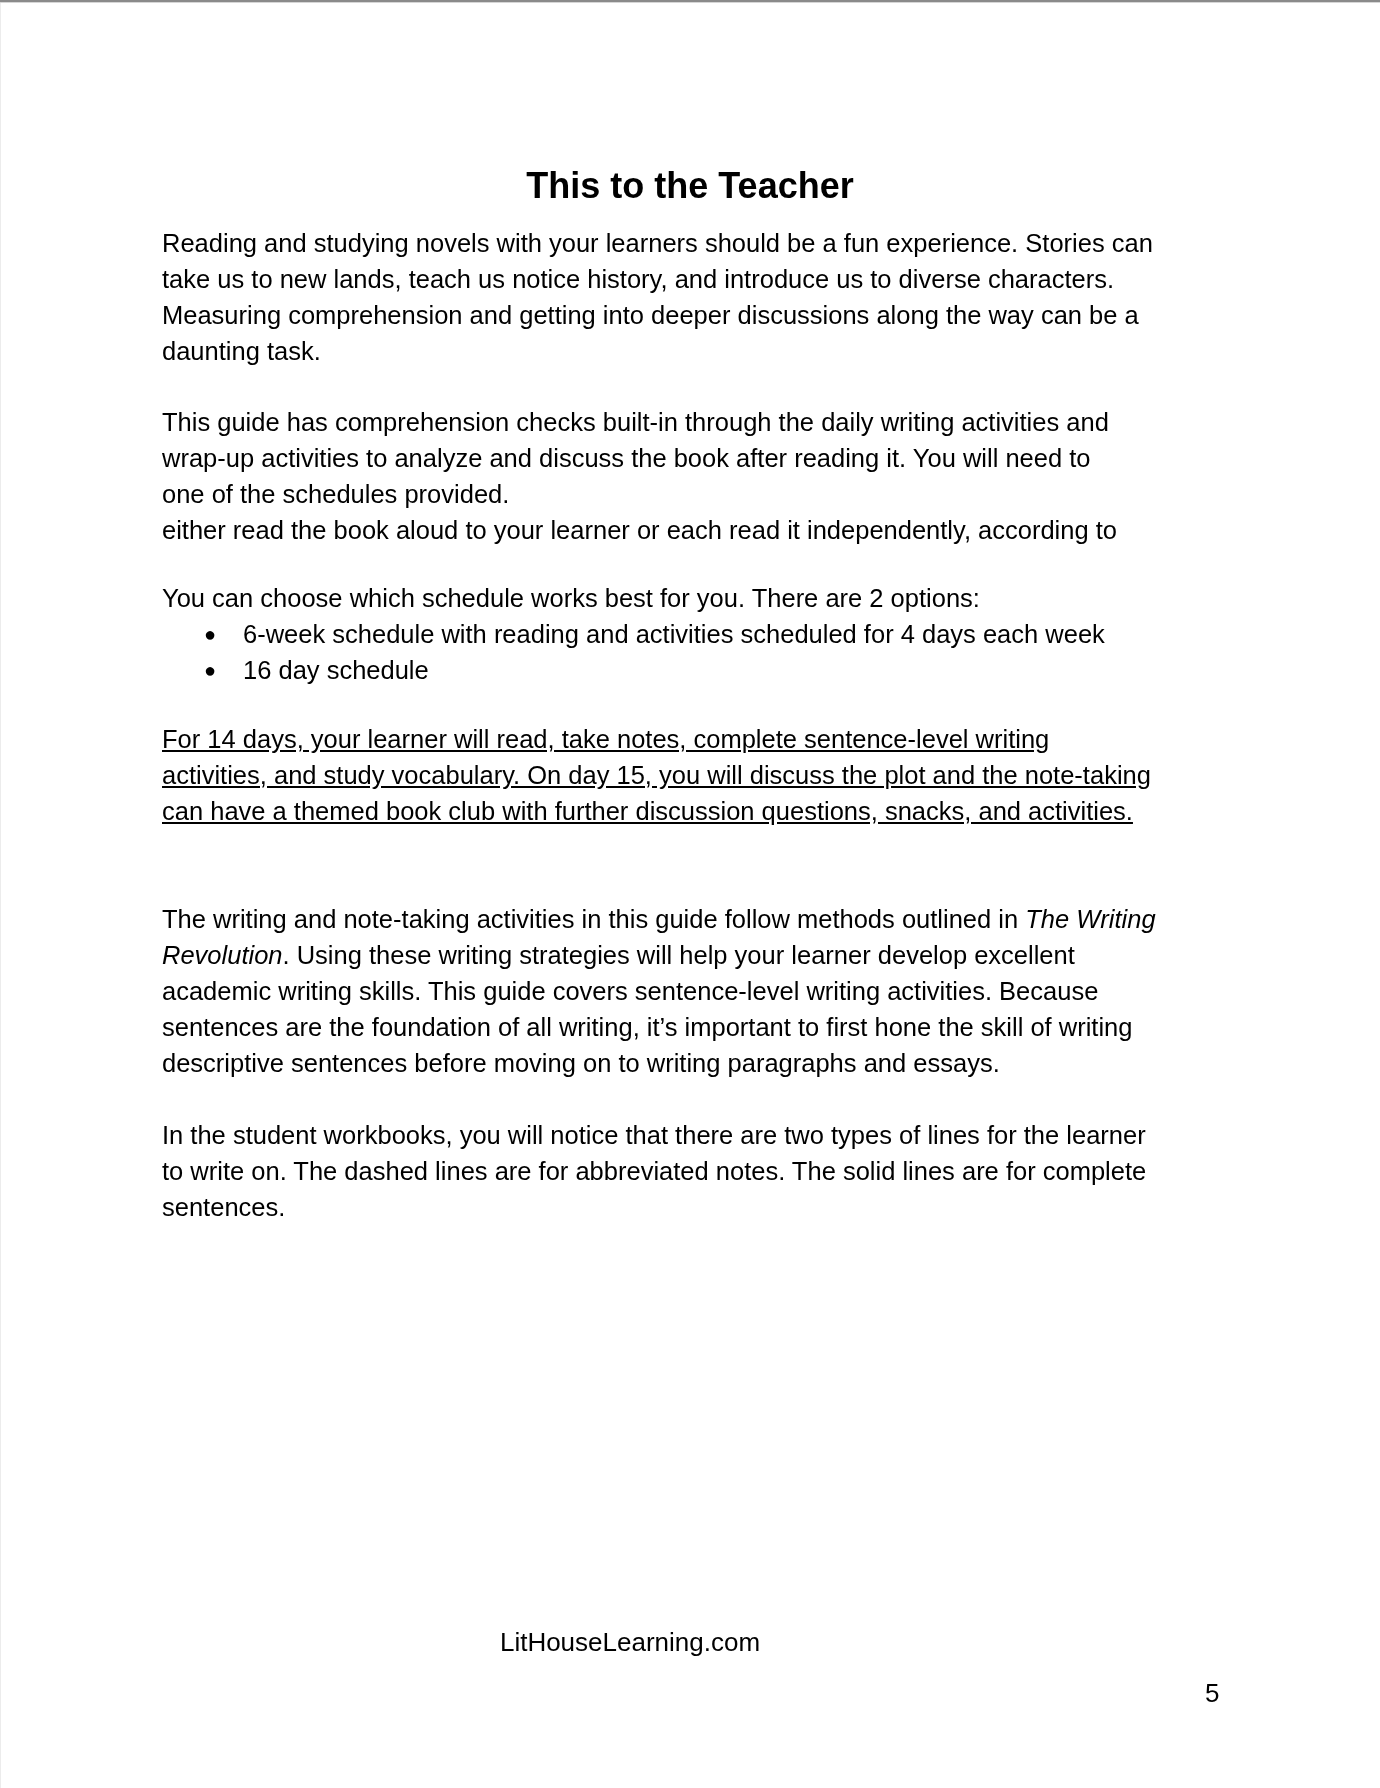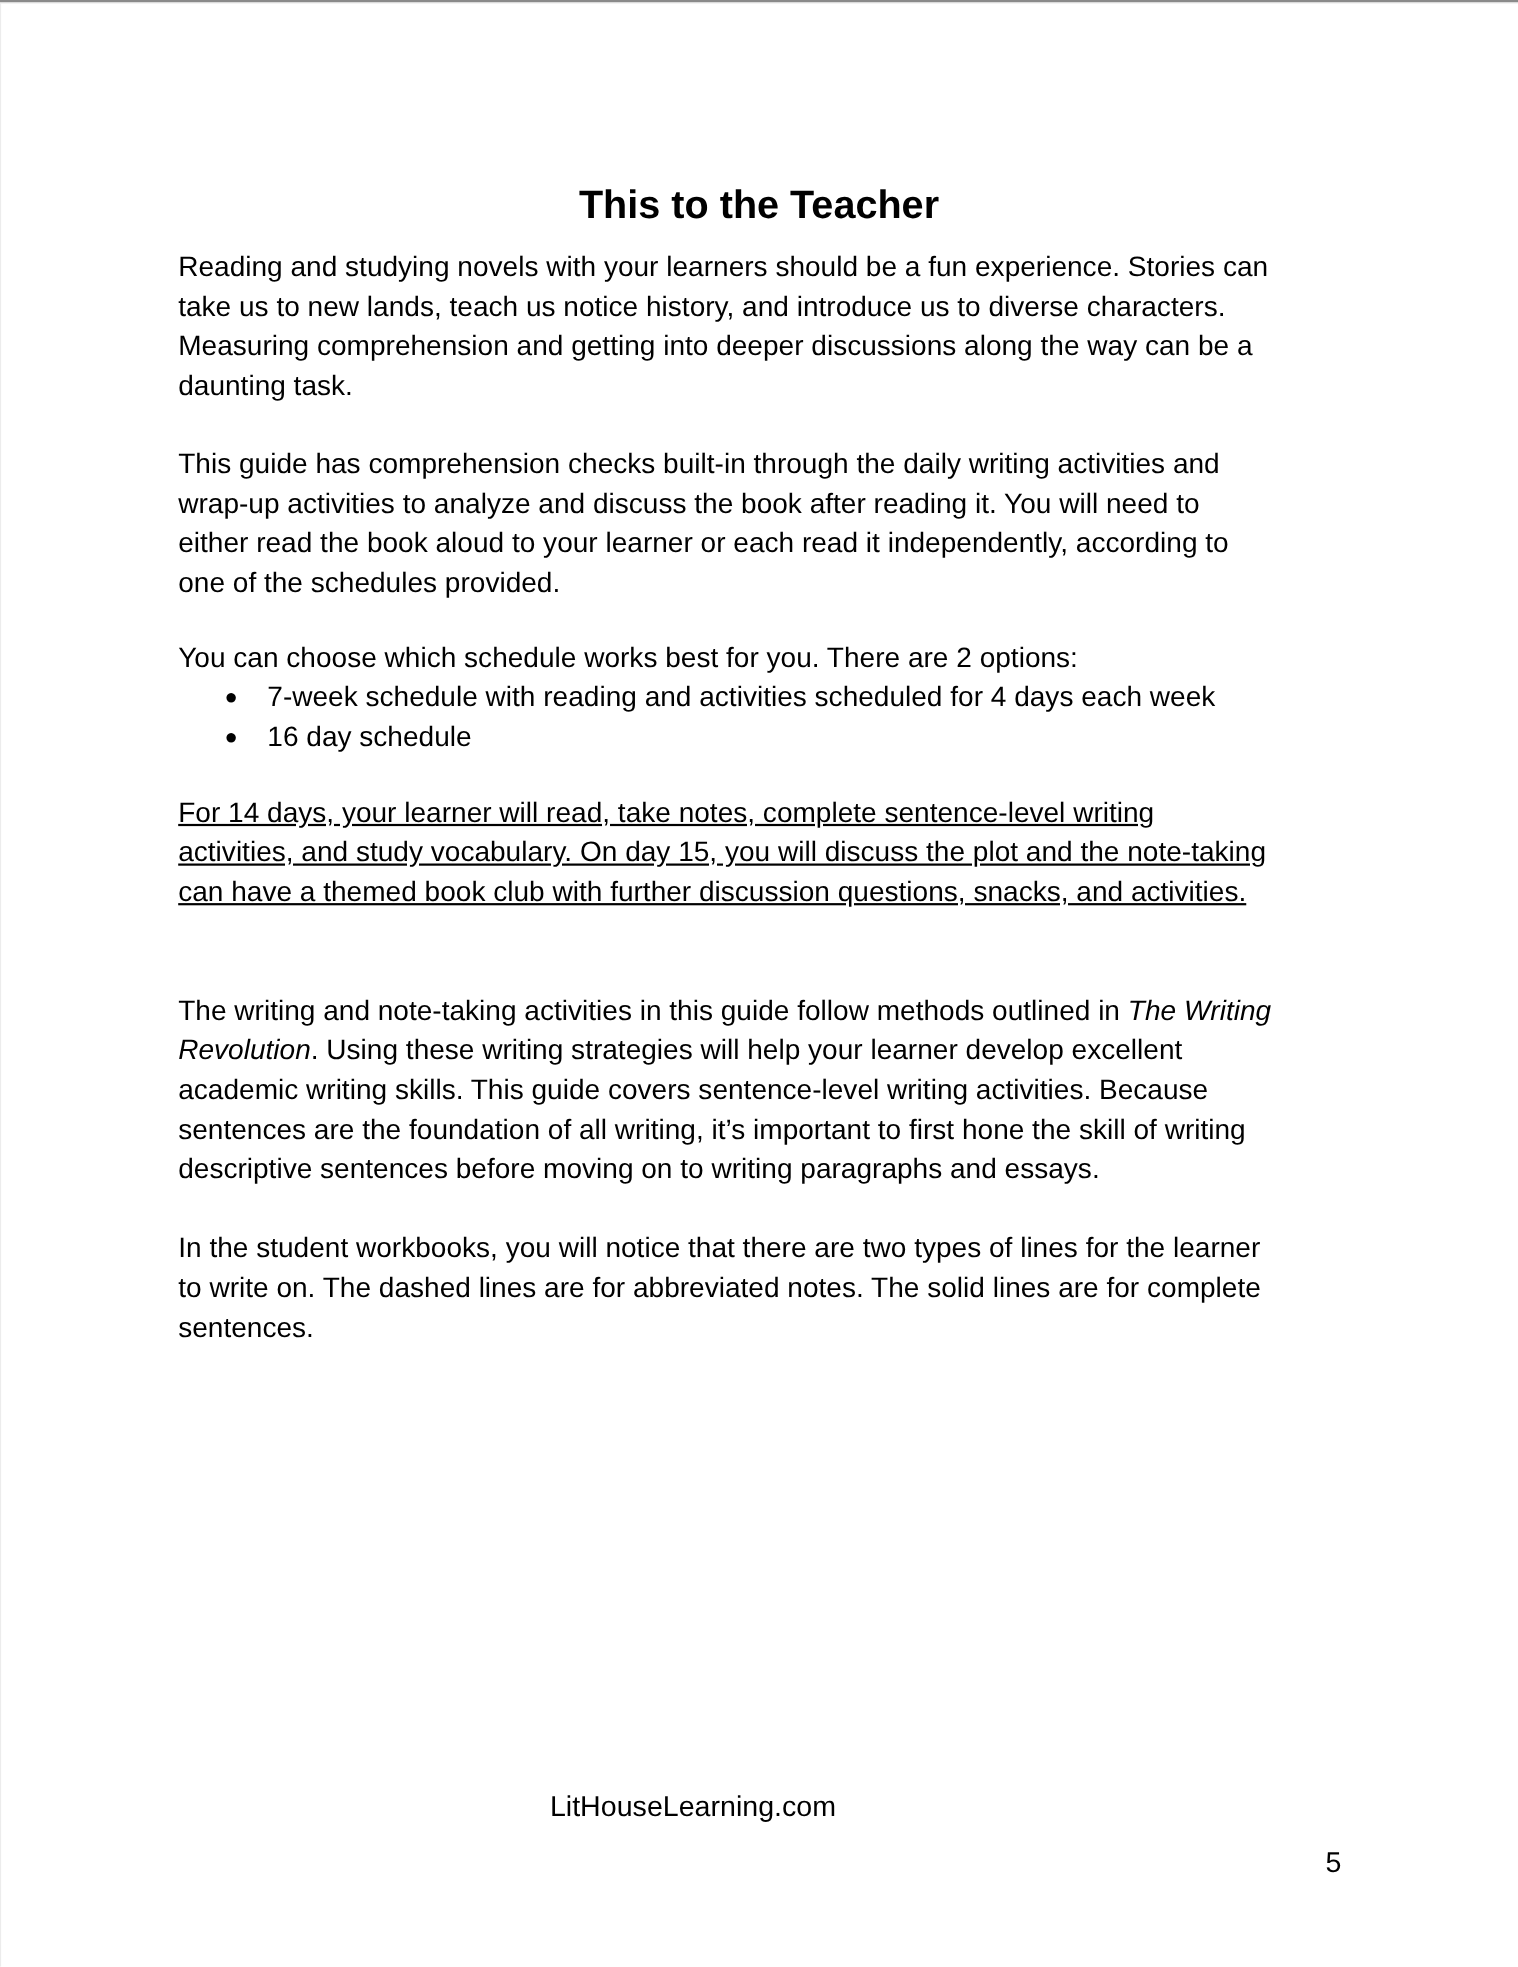--- a/index.html
+++ b/index.html
@@ -33,31 +33,31 @@
 <div class="para" style="top:225px;">
   <span class="line">Reading and studying novels with your learners should be a fun experience. Stories can</span>
   <span class="line">take us to new lands, teach us notice history, and introduce us to diverse characters.</span>
   <span class="line">Measuring comprehension and getting into deeper discussions along the way can be a</span>
   <span class="line">daunting task.</span>
 </div>
 
 <div class="para" style="top:404px;">
   <span class="line">This guide has comprehension checks built-in through the daily writing activities and</span>
   <span class="line">wrap-up activities to analyze and discuss the book after reading it. You will need to</span>
+  <span class="line">one of the schedules provided.</span>
   <span class="line">either read the book aloud to your learner or each read it independently, according to</span>
-  <span class="line">one of the schedules provided.</span>
 </div>
 
 <div class="para" style="top:580px;">
   <span class="line">You can choose which schedule works best for you. There are 2 options:</span>
 </div>
 <div class="bullets" style="top:616px;">
   <div class="bullet-item">
     <span class="bullet-dot">●</span>
-    <span class="bullet-text">7-week schedule with reading and activities scheduled for 4 days each week</span>
+    <span class="bullet-text">6-week schedule with reading and activities scheduled for 4 days each week</span>
   </div>
   <div class="bullet-item">
     <span class="bullet-dot">●</span>
     <span class="bullet-text">16 day schedule</span>
   </div>
 </div>
 
 <div class="para" style="top:721px;text-decoration:underline;">
   <span class="line">For 14 days, your learner will read, take notes, complete sentence-level writing</span>
   <span class="line">activities, and study vocabulary. On day 15, you will discuss the plot and the note-taking</span>

